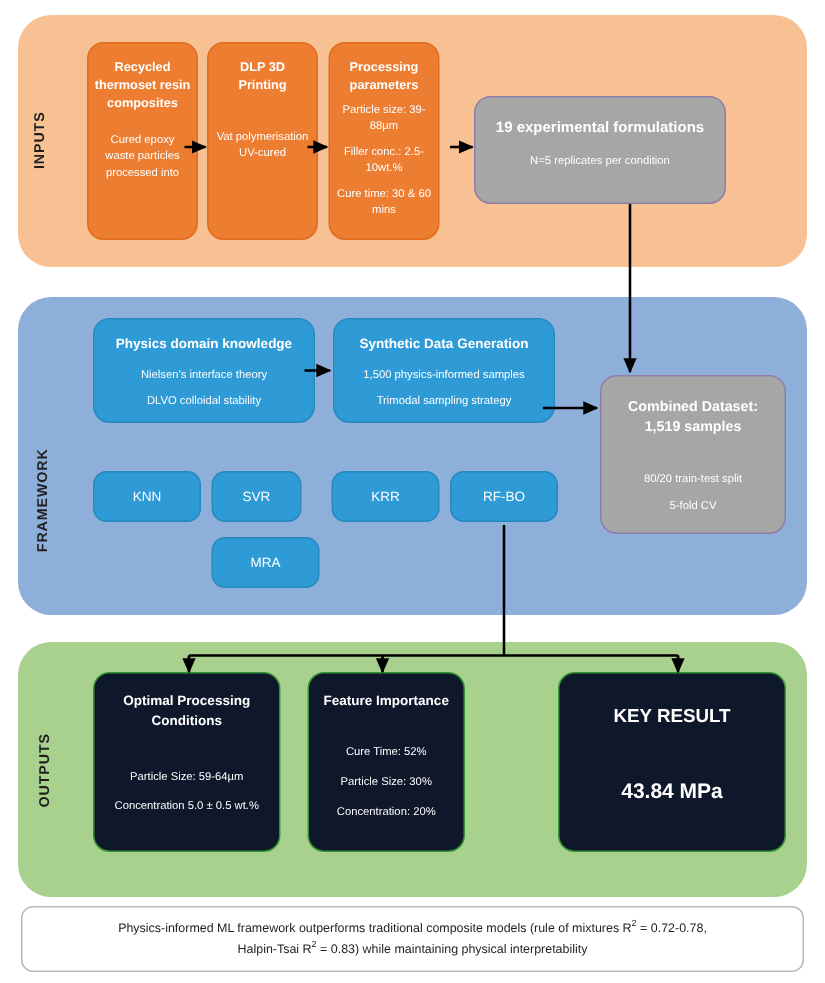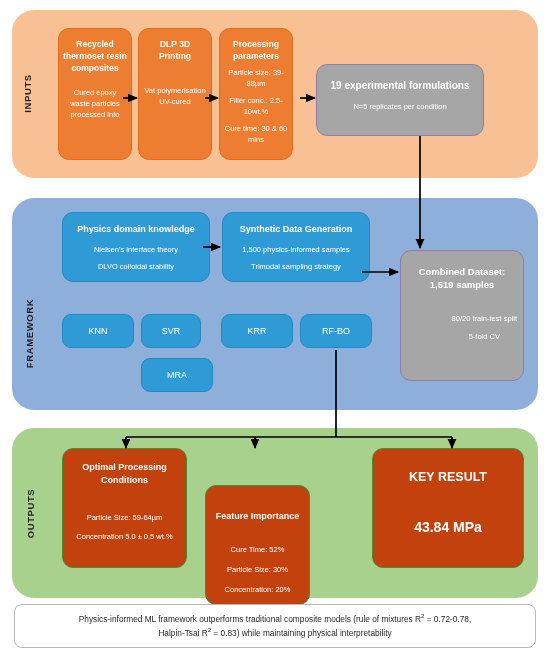--- a/index.html
+++ b/index.html
@@ -88,21 +88,21 @@
   }
   .card-gray {
     background: #a6a6a6;
     border: 1px solid #8f7fa8;
   }
   .card-blue {
     background: #2e9bd6;
     border: 1px solid #2489bf;
   }
   .card-green {
-    background: #c2410c;
+    background: #0f172a;
     border: 1px solid #379435;
   }
 
   
   #card-recycled { left: 58px; top: 28px; width: 74px; height: 132px;
                    padding: 9px 4px 8px; }
   #card-dlp      { left: 138px; top: 28px; width: 74px; height: 132px;
                    padding: 9px 4px 8px; }
   #card-params   { left: 219px; top: 28px; width: 74px; height: 132px;
                    padding: 9px 4px 8px; }
@@ -120,22 +120,22 @@
 
   
   #card-physics  { left: 62px; top: 212px; width: 148px; height: 70px;
                    padding: 10px 6px; }
   #card-synth    { left: 222px; top: 212px; width: 148px; height: 70px;
                    padding: 10px 6px; }
   #card-physics .title, #card-synth .title { font-size: 9px; }
   #card-physics .sub, #card-synth .sub { font-size: 7.5px; margin-top: 9px; }
   #card-physics .sub-line, #card-synth .sub-line { margin-bottom: 6px; }
 
-  #card-dataset  { left: 400px; top: 250px; width: 124px; height: 131px;
-                   padding: 14px 6px; align-items: flex-end; }
+  #card-dataset  { left: 400px; top: 250px; width: 124px; height: 106px;
+                   padding: 14px 6px; }
   #card-dataset .title { font-size: 9.5px; }
   #card-dataset .sub { font-size: 7.5px; margin-top: 22px; }
   #card-dataset .sub-line { margin-bottom: 7px; }
 
   .card-model {
     border-radius: 9px;
     align-items: center;
     justify-content: center;
     font-size: 9px;
     height: 34px;
@@ -144,21 +144,21 @@
   #model-svr { left: 141px; top: 314px; width: 60px; }
   #model-krr { left: 221px; top: 314px; width: 72px; }
   #model-rfbo{ left: 300px; top: 314px; width: 72px; }
   #model-mra { left: 141px; top: 358px; width: 72px; }
   #model-gpr { left: 221px; top: 358px; width: 72px; }
 
   
   #card-optimal { left: 62px;  top: 448px; width: 125px; height: 120px;
                   padding: 12px 5px; }
   #card-feature { left: 205px; top: 448px; width: 105px; height: 120px;
-                  padding: 24px 5px; margin-top: 37px; }
+                  padding: 12px 5px; }
   #card-key     { left: 372px; top: 448px; width: 152px; height: 120px;
                   padding: 20px 8px; }
   #card-optimal .title, #card-feature .title { font-size: 9px; }
   #card-optimal .sub, #card-feature .sub { font-size: 7.5px; }
   #card-optimal .sub { margin-top: 26px; }
   #card-feature .sub { margin-top: 22px; }
   #card-optimal .sub-line { margin-bottom: 9px; }
   #card-feature .sub-line { margin-bottom: 9px; }
   #card-key .title { font-size: 12.5px; }
   #card-key .sub { font-size: 14px; font-weight: bold; margin-top: 30px; }

